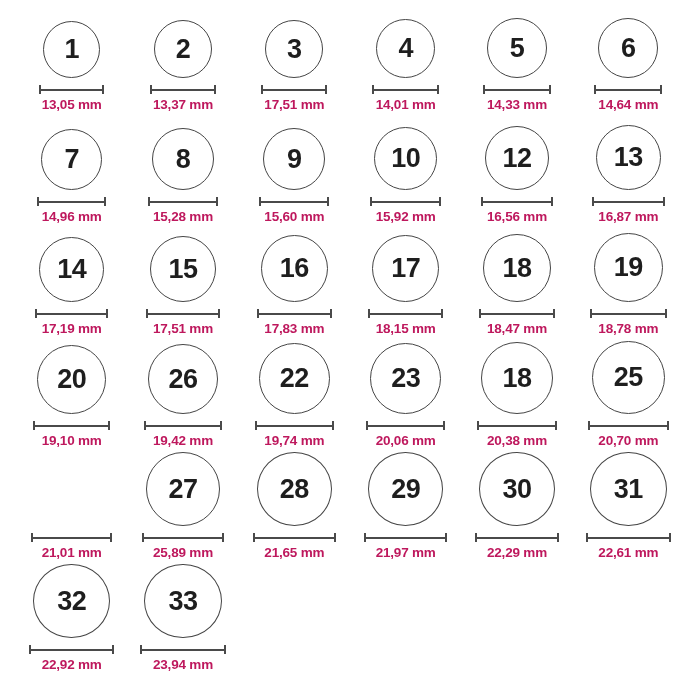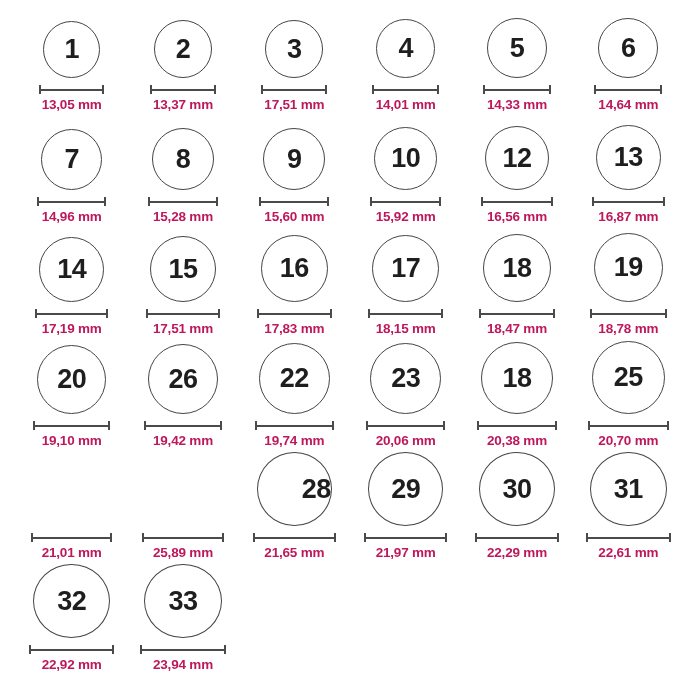--- a/index.html
+++ b/index.html
@@ -293,27 +293,30 @@
       </div>
       <div class="ring-label">20,70 mm</div>
     </div>
     <div class="ring-cell">
       <div class="dim-line" style="width: 81px;">
         <div class="bar"></div>
       </div>
       <div class="ring-label">21,01 mm</div>
     </div>
     <div class="ring-cell">
+      <div class="ring-circle" style="width: 74px; height: 74px;">
+        <span class="ring-number">27</span>
+      </div>
       <div class="dim-line" style="width: 82px;">
         <div class="bar"></div>
       </div>
       <div class="ring-label">25,89 mm</div>
     </div>
     <div class="ring-cell">
-      <div class="ring-circle" style="width: 75px; height: 75px; justify-content: flex-end;">
+      <div class="ring-circle" style="width: 75px; height: 75px;">
         <span class="ring-number">28</span>
       </div>
       <div class="dim-line" style="width: 83px;">
         <div class="bar"></div>
       </div>
       <div class="ring-label">21,65 mm</div>
     </div>
     <div class="ring-cell">
       <div class="ring-circle" style="width: 75px; height: 75px;">
         <span class="ring-number">29</span>

